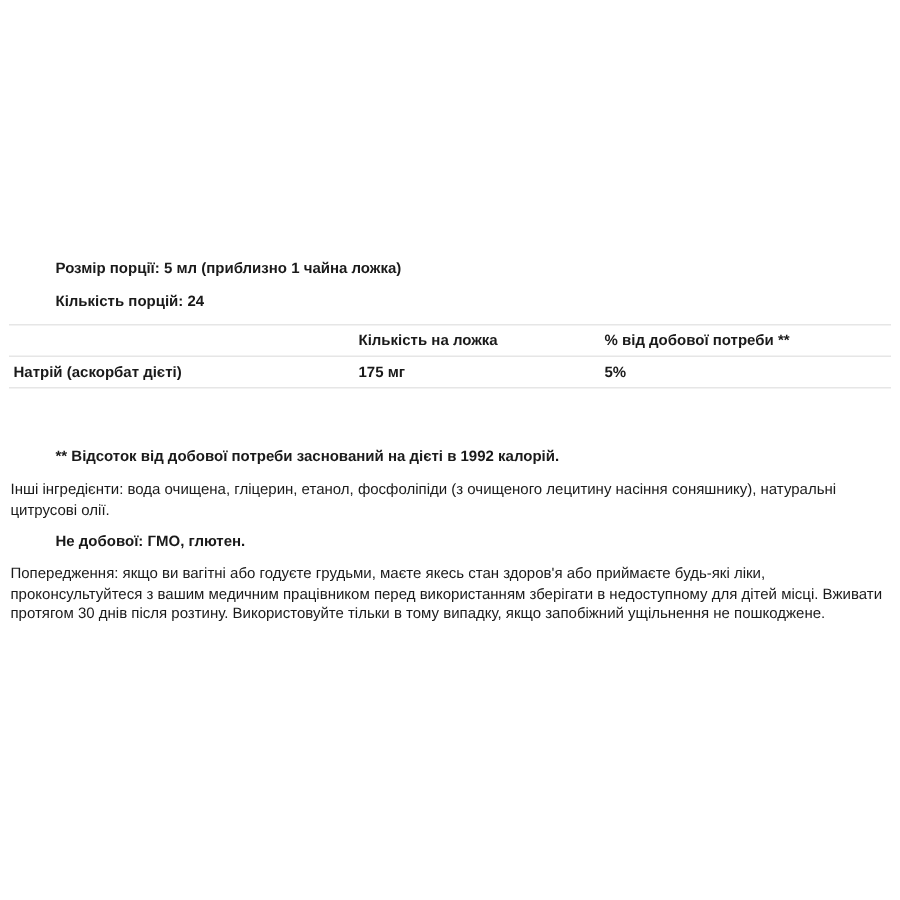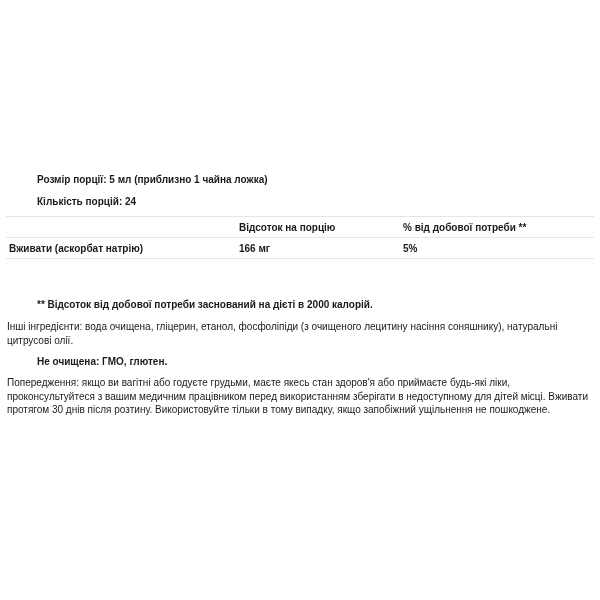--- a/index.html
+++ b/index.html
@@ -15,27 +15,27 @@
 </head>
 <body>
 
 <div class="line" style="top:173px;">Розмір порції: 5 мл (приблизно 1 чайна ложка)</div>
 <div class="line" style="top:195px;text-align:right;">Кількість порцій: 24</div>
 
 <table>
   <tbody>
       <tr>
     <td class="c1"></td>
-    <td class="c2">Відсоток на порцію</td>
+    <td class="c2">Кількість на ложка</td>
     <td>% від добової потреби **</td>
   </tr>
   <tr>
-    <td class="c1">Вживати (аскорбат натрію)</td>
-    <td class="c2">166 мг</td>
+    <td class="c1">Натрій (аскорбат дієті)</td>
+    <td class="c2">175 мг</td>
     <td>5%</td>
   </tr>
 </tbody>
   </table>
 
-<div class="line" style="top:298px;">** Відсоток від добової потреби заснований на дієті в 2000 калорій.</div>
+<div class="line" style="top:298px;">** Відсоток від добової потреби заснований на дієті в 1992 калорій.</div>
 <div class="para" style="top:320px;">Інші інгредієнти: вода очищена, гліцерин, етанол, фосфоліпіди (з очищеного лецитину насіння соняшнику), натуральні цитрусові олії.</div>
-<div class="line" style="top:355px;">Не очищена: ГМО, глютен.</div>
+<div class="line" style="top:355px;">Не добової: ГМО, глютен.</div>
 <div class="para" style="top:376px;">Попередження: якщо ви вагітні або годуєте грудьми, маєте якесь стан здоров'я або приймаєте будь-які ліки, проконсультуйтеся з вашим медичним працівником перед використанням зберігати в недоступному для дітей місці. Вживати протягом 30 днів після розтину. Використовуйте тільки в тому випадку, якщо запобіжний ущільнення не пошкоджене.</div>
 
 </body></html>

